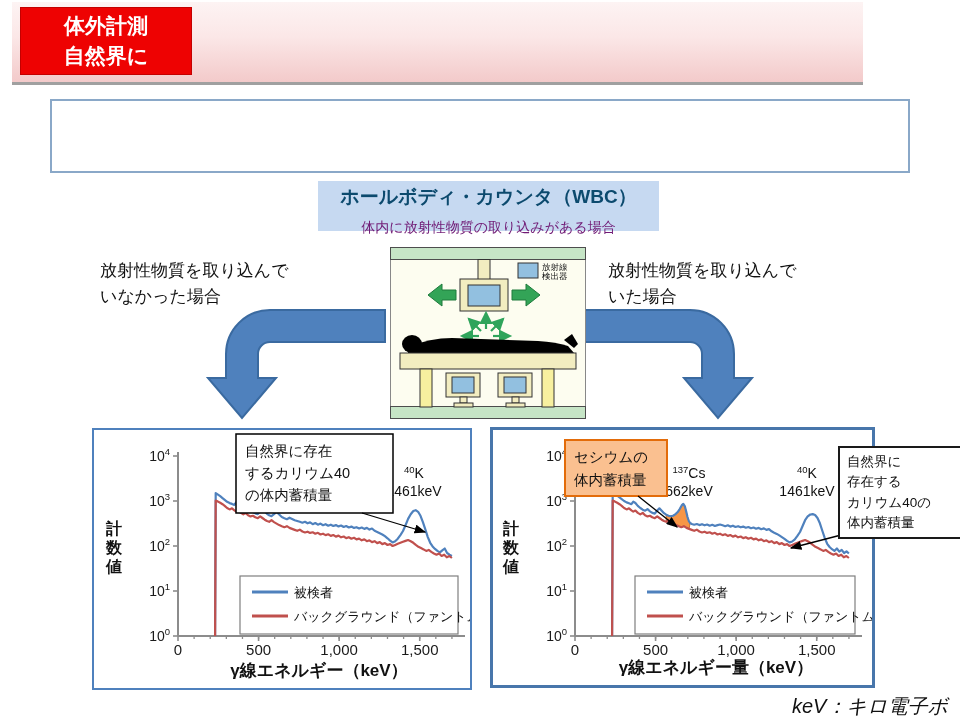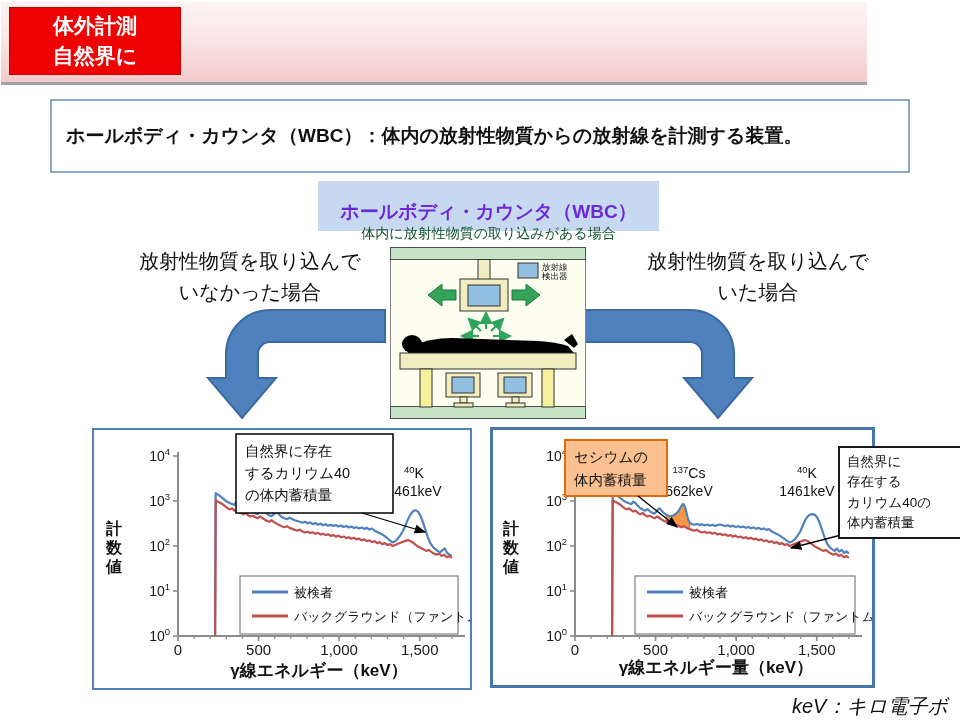--- a/index.html
+++ b/index.html
@@ -1,35 +1,35 @@
 <!DOCTYPE html>
 <html><head>
 <meta charset="utf-8">
 <style>
   html,body{margin:0;padding:0;background:#e9e9e9;}
   body{font-family:"Liberation Sans","DejaVu Sans",sans-serif;}
   #slide{position:relative;width:960px;height:720px;background:#fff;overflow:hidden;margin:0 auto;}
   
-  .header-band{position:absolute;left:1px;top:0;width:851px;height:82px;
+  .header-band{position:absolute;left:12px;top:0;width:851px;height:82px;
     background:linear-gradient(180deg,#fdf4f4 0%,#fbe7e7 45%,#f3caca 100%);
-    border-bottom:3px solid #a0a0a0;box-shadow:inset 0 2px 0 #fff;padding-left:15px;}
+    border-bottom:3px solid #a0a0a0;box-shadow:inset 0 2px 0 #fff;}
   .survey-tag{position:absolute;left:8px;top:7px;width:170px;height:66px;
     background:#ee0202;border:1px solid #c40000;color:#fff;font-weight:bold;
     font-size:21px;line-height:30px;text-align:center;display:flex;flex-direction:column;justify-content:center;}
   .page-title{position:absolute;left:192px;top:16px;font-size:28px;font-weight:bold;color:#0d0d0d;}
   
   .intro-box{position:absolute;left:50px;top:99px;width:860px;height:74px;background:#fff;
     border:2px solid #8aa8c8;box-sizing:border-box;display:flex;flex-direction:column;justify-content:center;
     padding-left:14px;font-size:19px;font-weight:bold;color:#111;line-height:1.72;}
   
   .wbc-banner{position:absolute;left:318px;top:181px;width:341px;height:50px;background:#c6d9f1;text-align:center;}
-  .wbc-banner .t{font-size:19px;font-weight:bold;color:#6d28d9;margin-top:18px;}
-  .wbc-banner .s{font-size:14px;color:#14532d;margin-top:0;}
-  
-  .scenario{position:absolute;top:246px;width:300px;text-align:center;font-size:20px;color:#111;
+  .wbc-banner .t{font-size:19px;font-weight:bold;color:#0c4a6e;margin-top:3px;}
+  .wbc-banner .s{font-size:14px;color:#701a75;margin-top:9px;}
+  
+  .scenario{position:absolute;top:258px;width:300px;font-size:17px;color:#111;
     white-space:pre-line;line-height:1.55;}
   .scenario.left{left:100px;} .scenario.right{left:608px;}
   
   .chartbox{position:absolute;background:#fff;box-sizing:border-box;}
   #chart-left{left:92px;top:428px;width:380px;height:262px;border:2px solid #4f81bd;}
   #chart-right{left:490px;top:427px;width:385px;height:261px;border:3px solid #4876ab;}
   .chartbox svg{display:block;width:100%;height:100%;}
   svg text{font-family:"Liberation Sans","DejaVu Sans",sans-serif;}
   
   .k40-callout{position:absolute;left:838px;top:446px;width:112px;background:#fff;border:2px solid #1a1a1a;
@@ -44,21 +44,20 @@
 <div id="slide">
 
   <div class="header-band">
     <div class="survey-tag">
       <span>体外計測</span>
       <span>自然界に</span>
     </div>
   </div>
 
   <div class="intro-box">
-    <span>ホールボディ・カウンタ（WBC）：体内の放射性物質からの放射線を計測する装置。</span>
   </div>
 
   <div class="wbc-banner">
     <div class="t">ホールボディ・カウンタ（WBC）</div>
     <div class="s">体内に放射性物質の取り込みがある場合</div>
   </div>
 
   <div class="scenario left">放射性物質を取り込んで
 いなかった場合</div>
   <div class="scenario right">放射性物質を取り込んで

